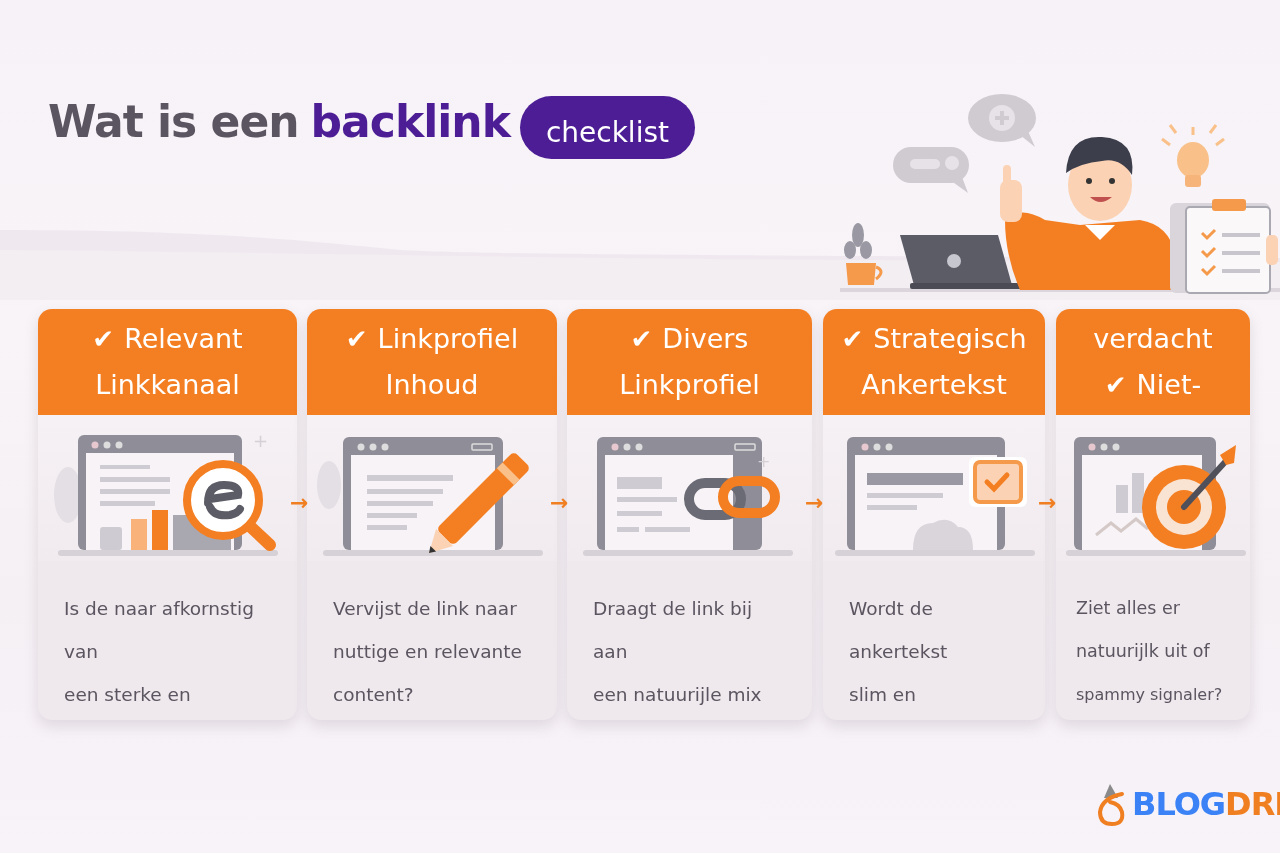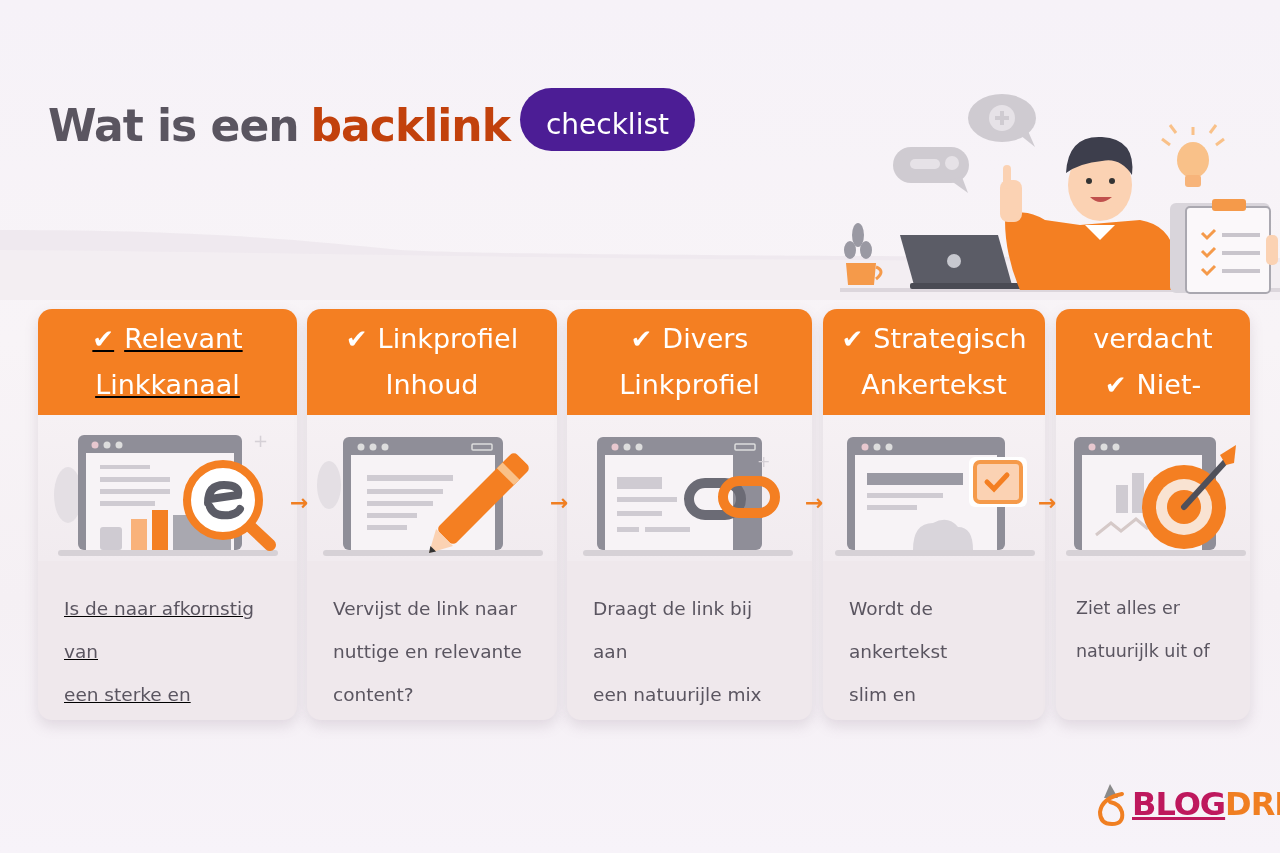--- a/index.html
+++ b/index.html
@@ -6,29 +6,29 @@
   html, body { width: 1280px; height: 853px; overflow: hidden; }
   body {
     font-family: "DejaVu Sans", sans-serif;
     background: linear-gradient(180deg, #f6f2f8 0%, #f8f4f7 40%, #f5f0f4 70%, #f7f3f9 100%);
     position: relative;
   }
   .wave {
     position: absolute; left: 0; top: 210px; width: 1280px; height: 90px;
   }
   .title-wrap {
-    position: absolute; left: 48px; top: 88px; display: flex; align-items: flex-end;
+    position: absolute; left: 48px; top: 96px; display: flex; align-items: flex-start;
   }
   .title-dark {
     font-family: "DejaVu Sans", sans-serif; font-size: 44px; font-weight: bold;
     color: #5a5560; letter-spacing: -1px;
   }
   .title-orange {
     font-family: "DejaVu Sans", sans-serif; font-size: 44px; font-weight: bold;
-    color: #c2410c; margin-left: 12px; letter-spacing: -1px;
+    color: #4c1d95; margin-left: 12px; letter-spacing: -1px;
   }
   .title-pill {
     margin-left: 10px; background: #4c1d95; color: #fff; font-size: 28px;
     padding: 20px 26px 10px; border-radius: 32px; font-family: "DejaVu Sans", sans-serif;
   }
   .hero { position: absolute; left: 840px; top: 85px; width: 440px; height: 215px; }
 
   .card {
     position: absolute; top: 309px; height: 411px; border-radius: 14px;
     background: #efe8ec; box-shadow: 0 6px 14px rgba(120,100,120,0.18);
@@ -46,21 +46,21 @@
     position: relative;
   }
   .card-body {
     padding: 26px 20px 0 26px; color: #5a5560; font-size: 18.5px; line-height: 43px;
   }
   .arrow {
     position: absolute; top: 490px; color: #f07f22; font-size: 22px; font-weight: bold;
   }
   .logo { position: absolute; left: 1092px; top: 780px; display: flex; align-items: center; }
   .logo-text { font-family: "DejaVu Sans", sans-serif; font-weight: bold; font-size: 32px; letter-spacing: -1px; }
-  .logo-blog { color: #be185d; text-decoration: underline; }
+  .logo-blog { color: #3b82f6; }
   .logo-drip { color: #f07f22; }
 </style>
 </head>
 <body>
 
 <svg class="wave" viewBox="0 0 1280 90" preserveAspectRatio="none">
   <path d="M0,20 C200,20 300,30 400,40 C500,45 700,45 1280,48 L1280,90 L0,90 Z" fill="#ece6ec" opacity="0.8"></path>
   <path d="M0,40 C300,42 500,50 1280,52 L1280,90 L0,90 Z" fill="#f3eef2"></path>
 </svg>
 
@@ -131,21 +131,21 @@
     <path d="M362,148 l5,5 l8,-8" stroke="#f59a4a" stroke-width="3" fill="none"></path>
     <rect x="382" y="148" width="38" height="4" fill="#c9c5cc"></rect>
     <path d="M362,166 l5,5 l8,-8" stroke="#f59a4a" stroke-width="3" fill="none"></path>
     <rect x="382" y="166" width="38" height="4" fill="#c9c5cc"></rect>
     <path d="M362,184 l5,5 l8,-8" stroke="#f59a4a" stroke-width="3" fill="none"></path>
     <rect x="382" y="184" width="38" height="4" fill="#c9c5cc"></rect>
     <rect x="426" y="150" width="12" height="30" rx="5" fill="#fbd2b3"></rect>
   </g>
 </svg>
 
-<div class="card" style="left:38px; width:259px;text-decoration:underline;">
+<div class="card" style="left:38px; width:259px;">
   <div class="card-head">
     <div><span class="check">✔</span><span>Relevant</span></div>
     <div>Linkkanaal</div>
   </div>
   <div class="card-illus">
     <svg width="259" height="146" viewBox="0 0 259 146">
       <ellipse cx="30" cy="80" rx="14" ry="28" fill="#e4dfe4"></ellipse>
       <rect x="40" y="20" width="164" height="115" rx="6" fill="#8f8e98"></rect>
       <rect x="48" y="38" width="148" height="97" fill="#f7f3f6"></rect>
       <circle cx="57" cy="30" r="3.5" fill="#e8c8cf"></circle>
@@ -287,20 +287,21 @@
       <circle cx="128" cy="92" r="42" fill="#f47f22"></circle>
       <circle cx="128" cy="92" r="28" fill="#f9e3d2"></circle>
       <circle cx="128" cy="92" r="17" fill="#f47f22"></circle>
       <line x1="128" y1="92" x2="170" y2="46" stroke="#4f505a" stroke-width="6" stroke-linecap="round"></line>
       <path d="M164,40 L180,30 L178,48 L170,50 Z" fill="#f47f22"></path>
     </svg>
   </div>
   <div class="card-body" style="padding-left:20px; font-size:17.5px;">
     <div>Ziet alles er</div>
     <div>natuurijlk uit of</div>
+    <div style="font-size:16px;">spammy signaler?</div>
   </div>
 </div>
 
 <span class="arrow" style="left:290px;">→</span>
 <span class="arrow" style="left:550px;">→</span>
 <span class="arrow" style="left:805px;">→</span>
 <span class="arrow" style="left:1038px;">→</span>
 
 <div class="logo">
   <svg width="40" height="48" viewBox="0 0 40 48">

